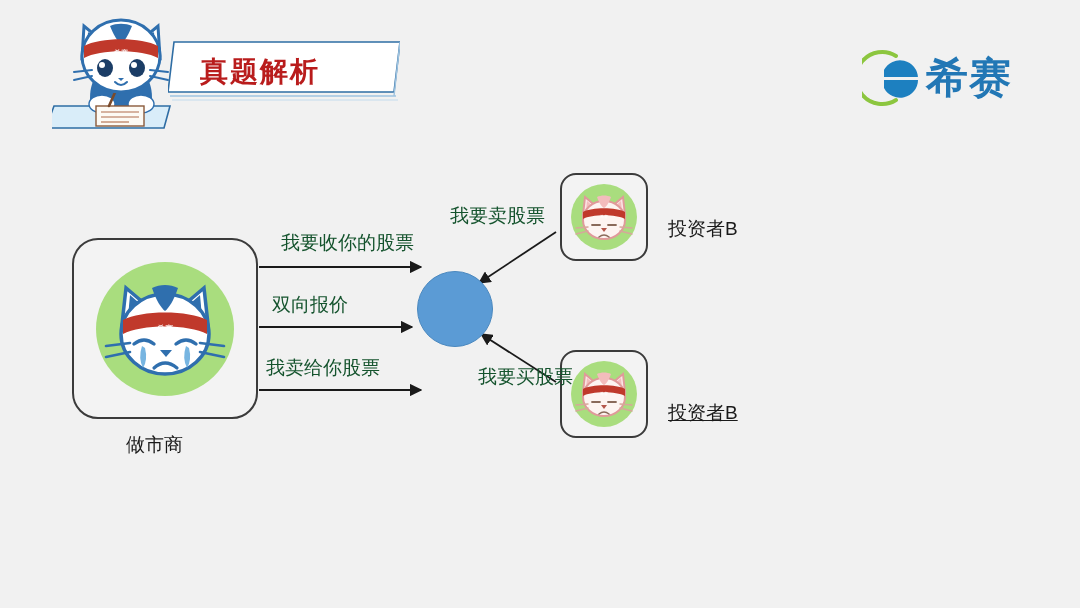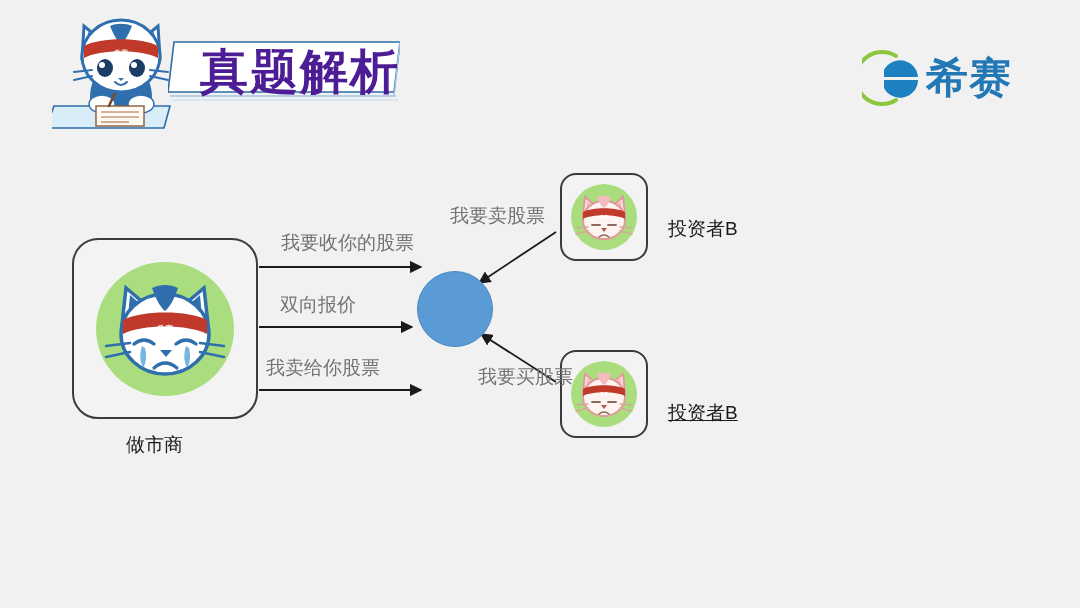--- a/index.html
+++ b/index.html
@@ -37,23 +37,23 @@
   }
   #banner-title {
     position: absolute;
     left: 200px;
     top: 48px;
     width: 190px;
     height: 48px;
     display: flex;
     align-items: center;
     justify-content: flex-start;
-    font-size: 48px;
+    font-size: 28px;
     font-weight: bold;
-    color: #4c1d95;
+    color: #b91c1c;
     letter-spacing: 2px;
     line-height: 1;
     white-space: nowrap;
   }
   #brand-logo {
     position: absolute;
     right: 28px;
     top: 48px;
     width: 190px;
     height: 60px;
@@ -112,26 +112,26 @@
     height: 76px;
     border-radius: 50%;
     background: #5b9bd5;
     border: 1px solid #4a88bf;
     box-sizing: border-box;
   }
 
   .flow-label {
     position: absolute;
     font-size: 19px;
-    color: #737373;
+    color: #14532d;
     white-space: nowrap;
     font-weight: 500;
   }
   #label-collect { left: 262px; top: 230px; margin-left: 19px; }
-  #label-quote   { left: 272px; top: 292px; margin-left: 8px; }
+  #label-quote   { left: 272px; top: 292px; }
   #label-sellto  { left: 266px; top: 355px; }
   #label-asell   { left: 450px; top: 203px; }
   #label-abuy    { left: 450px; top: 364px; margin-left: 28px; }
 
   .arrow-svg { position: absolute; left: 0; top: 0; width: 1080px; height: 608px; pointer-events: none; }
 </style>
 </head>
 <body>
 
 <div id="slide">

